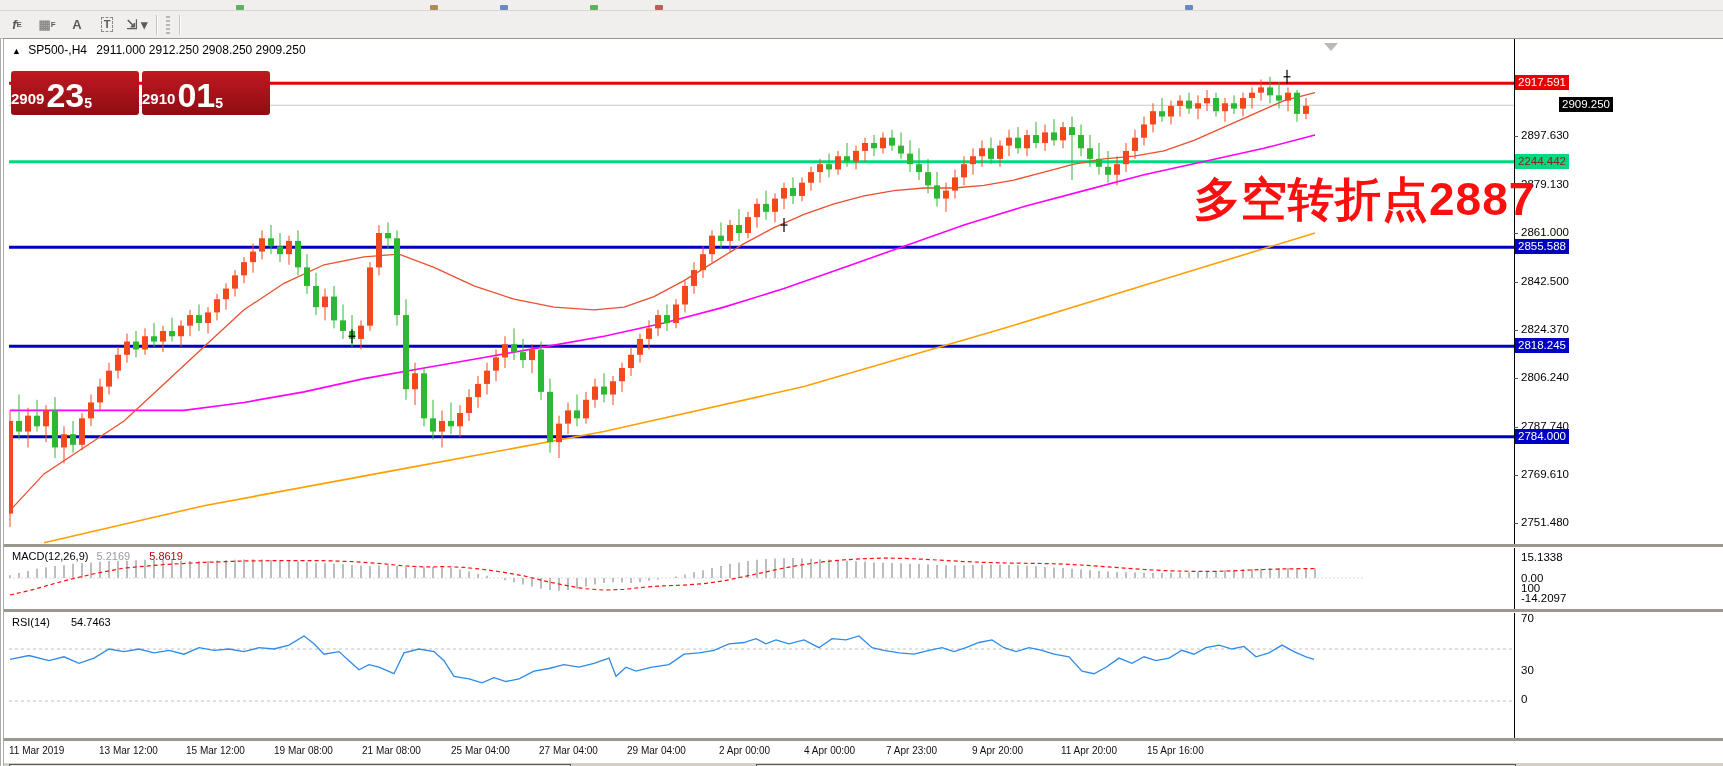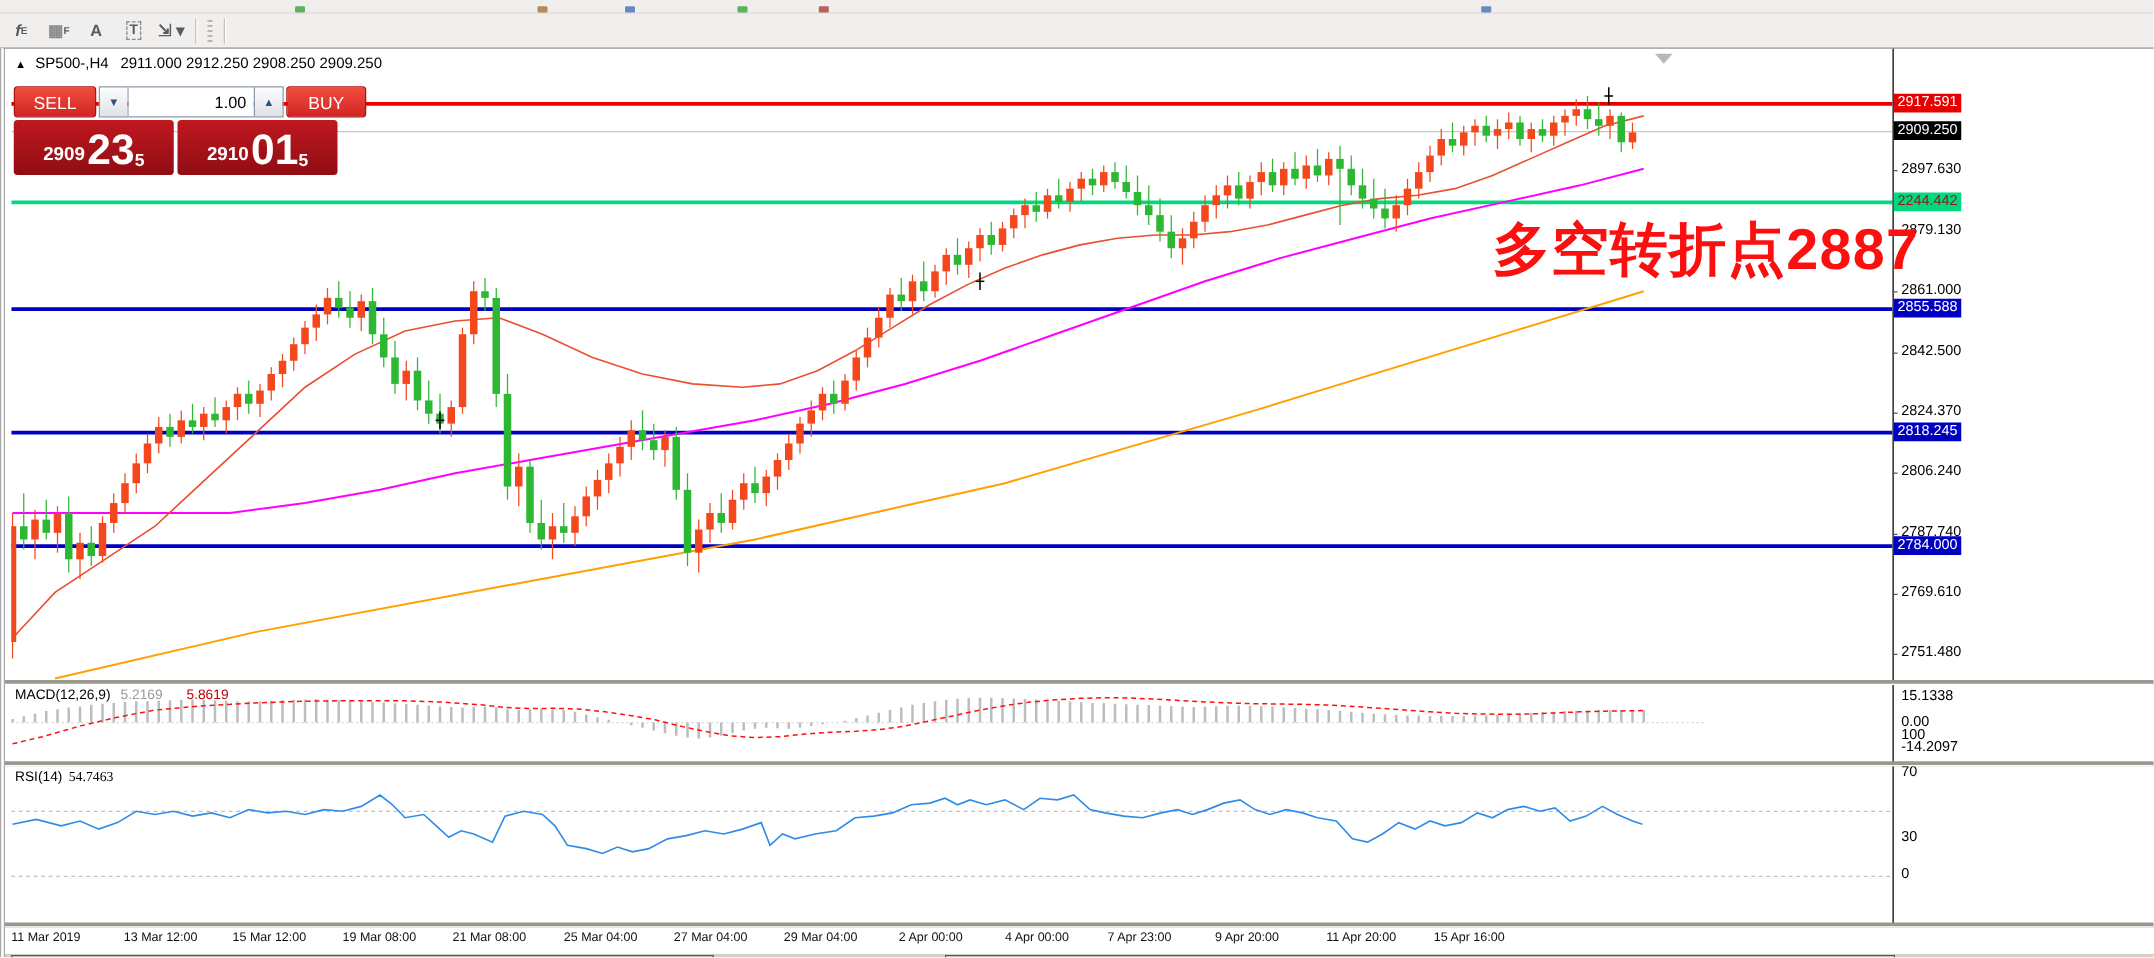--- a/index.html
+++ b/index.html
@@ -23,21 +23,21 @@
   
   .ocp{position:absolute;left:7px;top:30px;z-index:7;width:284px;}
   .ocp-row1{display:flex;height:25px;}
   .btn-red{background:linear-gradient(#ef4e3e,#d32424);color:#fff;border:1px solid #b01212;border-radius:3px;font-size:14px;display:flex;align-items:center;justify-content:center;cursor:pointer;}
   .sellbtn{width:64px;}
   .buybtn{width:62px;}
   .spin{display:flex;height:25px;box-sizing:border-box;margin:0 2px;}
   .spin-btn{width:22px;background:linear-gradient(#fdfdfd,#dfe2e6);border:1px solid #8e9bab;font-size:9px;color:#33517c;display:flex;align-items:center;justify-content:center;cursor:pointer;}
   .spin-inp{width:92px;border:1px solid #8e9bab;border-left:none;border-right:none;font-size:13px;text-align:right;padding-right:6px;font-family:"Liberation Sans",sans-serif;}
   .ocp-row2{display:flex;margin-top:2px;height:44px;}
-  .pricebox{background:linear-gradient(#c01820,#8f0d13);color:#fff;border-radius:3px;display:flex;align-items:flex-end;justify-content:center;padding-bottom:3px;cursor:pointer;}
+  .pricebox{background:linear-gradient(#c01820,#8f0d13);color:#fff;border-radius:3px;display:flex;align-items:flex-end;padding-bottom:3px;cursor:pointer;}
   .pb-sell{width:128px;margin-right:3px;}
   .pb-buy{width:128px;}
   .pb-small{font-size:15px;font-weight:bold;line-height:26px;}
   .pb-big{font-size:34px;font-weight:bold;line-height:34px;margin-left:2px;}
   .pb-sup{font-size:14px;font-weight:bold;vertical-align:top;line-height:18px;}
   
   .axis-v{position:absolute;left:1510px;top:0;width:1px;height:701px;background:#000;z-index:4;}
   .plabel{position:absolute;left:1514px;font-size:11.5px;color:#000;white-space:nowrap;z-index:5;padding:0 3px;line-height:15px;}
   .plabel.tagged{color:#fff;left:1511px;}
   .ptick{position:absolute;left:1510px;width:4px;height:1px;background:#555;z-index:5;}
@@ -88,29 +88,20 @@
 
   <div class="chart-window">
 
     <div class="chart-title">
       <span class="tri">▲</span>
       <span style="margin-left:4px;">SP500-,H4</span>
       <span style="margin-left:6px;">2911.000 2912.250 2908.250 2909.250</span>
     </div>
 
     <div class="ocp">
-      <div class="ocp-row1">
-        <div class="btn-red sellbtn">SELL</div>
-        <div class="spin">
-          <div class="spin-btn">▼</div>
-          <input class="spin-inp" value="1.00" style="">
-          <div class="spin-btn">▲</div>
-        </div>
-        <div class="btn-red buybtn">BUY</div>
-      </div>
       <div class="ocp-row2">
         <div class="pricebox pb-sell">
           <span class="pb-small">2909</span>
             <span class="pb-big">23</span>
             <span class="pb-sup">5</span>
         </div>
         <div class="pricebox pb-buy">
           <span class="pb-small">2910</span>
             <span class="pb-big">01</span>
             <span class="pb-sup">5</span>
@@ -586,21 +577,21 @@
         <line x1="1288" y1="31" x2="1288" y2="21.201999999999998" stroke="#bdbdbd" stroke-width="2"></line>
         <line x1="1297" y1="31" x2="1297" y2="21.344" stroke="#bdbdbd" stroke-width="2"></line>
         <line x1="1306" y1="31" x2="1306" y2="21.486" stroke="#bdbdbd" stroke-width="2"></line>
         <polyline points="1,48.04 25,42.36 55,33.84 85,26.740000000000002 115,21.060000000000002 155,17.51 195,15.38 235,13.96 275,13.533999999999999 315,13.676000000000002 345,14.670000000000002 375,16.8 395,18.93 415,19.924 435,19.64 455,20.35 475,22.48 495,25.32 515,28.87 535,33.84 555,38.1 575,41.65 595,43.07 615,42.36 635,40.230000000000004 655,38.81 675,38.1 695,36.68 715,33.84 735,29.58 755,25.32 775,21.060000000000002 795,17.51 815,14.670000000000002 835,12.824000000000002 855,11.688000000000002 875,11.120000000000001 895,11.404 915,12.256 935,13.392 955,14.528000000000002 975,15.38 995,15.948 1015,16.232 1035,16.516000000000002 1055,17.084 1075,18.22 1095,19.64 1115,21.060000000000002 1135,22.48 1155,23.616 1175,24.184 1195,24.468 1215,24.184 1235,23.332 1255,22.48 1275,21.912 1295,21.628 1306,21.486" fill="none" stroke="#ff1010" stroke-width="1.2" stroke-dasharray="4 3"></polyline>
       </svg>
 
     <div class="groove" style="top:570px;"></div>
 
     <div class="ind-label" style="top:577px;">
       <span>RSI(14)</span>
-      <span style="margin-left:2px;font-family:Liberation Serif, serif;">54.7463</span>
+      <span style="margin-left:18px;">54.7463</span>
     </div>
     <svg id="svg-rsi" style="left:5px;top:574px;" width="1505" height="126" viewBox="0 0 1505 126">
         <line x1="0" y1="36" x2="1505" y2="36" stroke="#c0c0c0" stroke-width="1" stroke-dasharray="3 3"></line>
         <line x1="0" y1="88" x2="1505" y2="88" stroke="#c0c0c0" stroke-width="1" stroke-dasharray="3 3"></line>
         <polyline points="1,46.4 20,42.5 40,47.7 55,43.8 70,50.3 85,45.1 100,36 115,38.6 130,36 145,39.9 160,37.3 175,41.2 190,34.7 205,37.3 220,36 235,38.6 250,34.7 265,36 280,32.1 295,23 305,30.8 315,41.2 330,38.6 340,47.7 350,56.8 360,51.6 370,54.2 385,60.7 395,39.9 410,36 425,38.6 435,47.7 445,63.3 460,65.9 473,69.80000000000001 485,64.6 497,68.5 510,65.9 525,58.1 540,55.5 555,51.6 570,54.2 585,50.3 600,45.1 607,63.3 617,54.2 627,58.1 643,54.2 660,51.6 675,41.2 690,39.9 705,37.3 720,30.8 735,29.5 747,25.6 757,30.8 767,26.9 780,30.8 795,26.9 810,34.7 823,25.6 837,26.9 850,23 863,34.7 875,37.3 890,39.9 905,41.2 920,37.3 933,34.7 945,38.6 957,34.7 970,29.5 983,26.9 995,34.7 1007,38.6 1020,34.7 1033,37.3 1045,41.2 1060,43.8 1073,58.1 1085,60.7 1097,54.2 1110,45.1 1123,50.3 1135,43.8 1147,47.7 1160,45.1 1173,37.3 1185,41.2 1197,34.7 1210,32.1 1223,36 1235,33.4 1247,43.8 1260,39.9 1273,32.1 1285,38.6 1297,43.8 1305,46.4" fill="none" stroke="#2f8be8" stroke-width="1.3"></polyline>
       </svg>
 
     <div class="groove" style="top:699px;"></div>
 
     <div class="time-axis">
@@ -637,21 +628,21 @@
       <div class="plabel" style="top: 282.982px;">2824.370</div>
       <div class="ptick" style="top: 338.983px;"></div>
       <div class="plabel" style="top: 330.983px;">2806.240</div>
       <div class="ptick" style="top: 387.963px;"></div>
       <div class="plabel" style="top: 379.963px;">2787.740</div>
       <div class="ptick" style="top: 435.964px;"></div>
       <div class="plabel" style="top: 427.964px;">2769.610</div>
       <div class="ptick" style="top: 483.965px;"></div>
       <div class="plabel" style="top: 475.965px;">2751.480</div>
       <div class="plabel tagged" style="top: 36.1697px; background: rgb(232, 0, 0); color: rgb(255, 255, 255);">2917.591</div>
-      <div class="plabel tagged" style="top: 58.2533px; background: rgb(0, 0, 0); color: rgb(255, 255, 255);">2909.250</div>
+      <div class="plabel tagged" style="top: 58.2533px; background: rgb(0, 0, 0); color: rgb(255, 255, 255); margin-left: 44px;">2909.250</div>
       <div class="plabel tagged" style="top: 114.827px; background: rgb(0, 217, 126); color: rgb(139, 26, 26);">2244.442</div>
       <div class="plabel tagged" style="top: 200.329px; background: rgb(0, 0, 192); color: rgb(255, 255, 255);">2855.588</div>
       <div class="plabel tagged" style="top: 299.198px; background: rgb(0, 0, 192); color: rgb(255, 255, 255);">2818.245</div>
       <div class="plabel tagged" style="top: 389.865px; background: rgb(0, 0, 192); color: rgb(255, 255, 255);">2784.000</div>
       <div class="plabel" style="top: 510.51px;">15.1338</div>
       <div class="plabel" style="top: 532px;">0.00</div>
       <div class="plabel" style="top: 552.178px;">-14.2097</div>
       <div class="plabel" style="top: 542px;">100</div>
       <div class="plabel" style="top: 572px;">70</div>
       <div class="plabel" style="top: 624px; text-align: center;">30</div>

